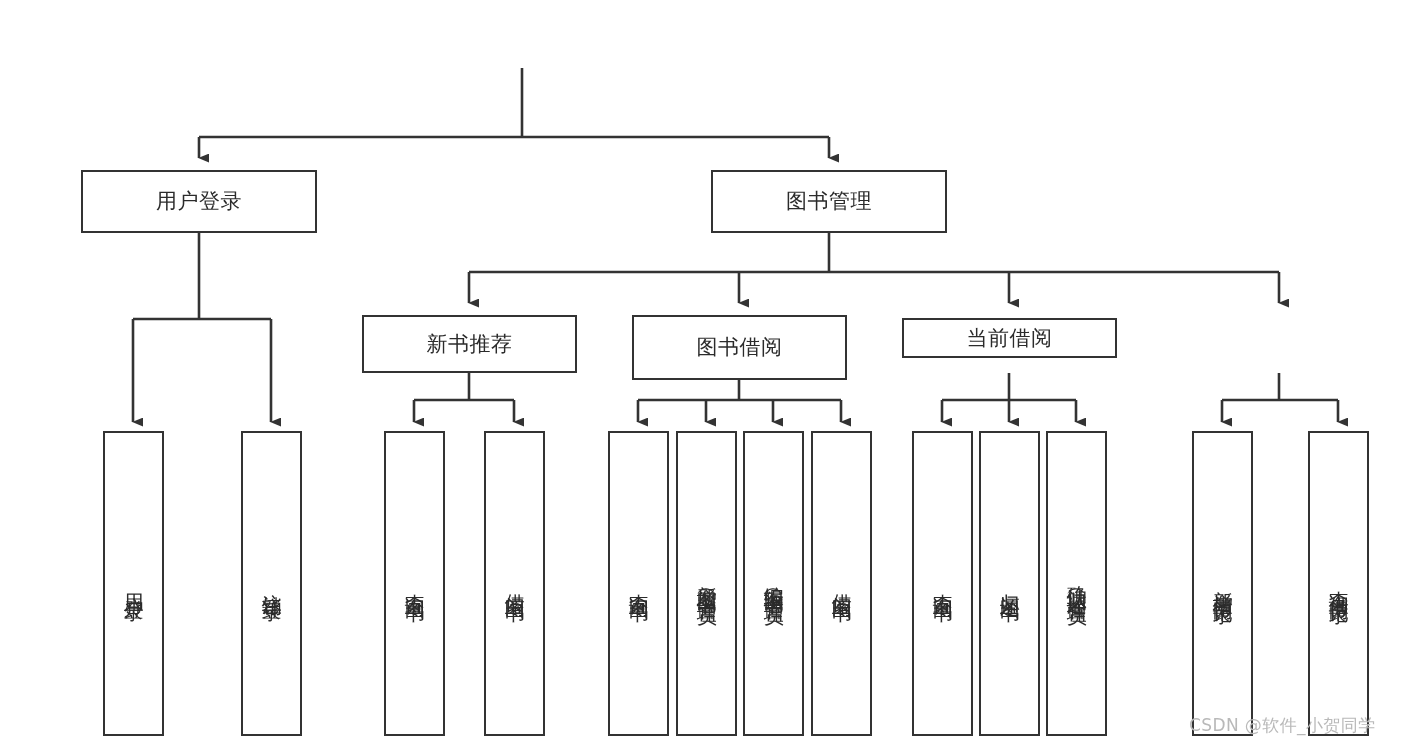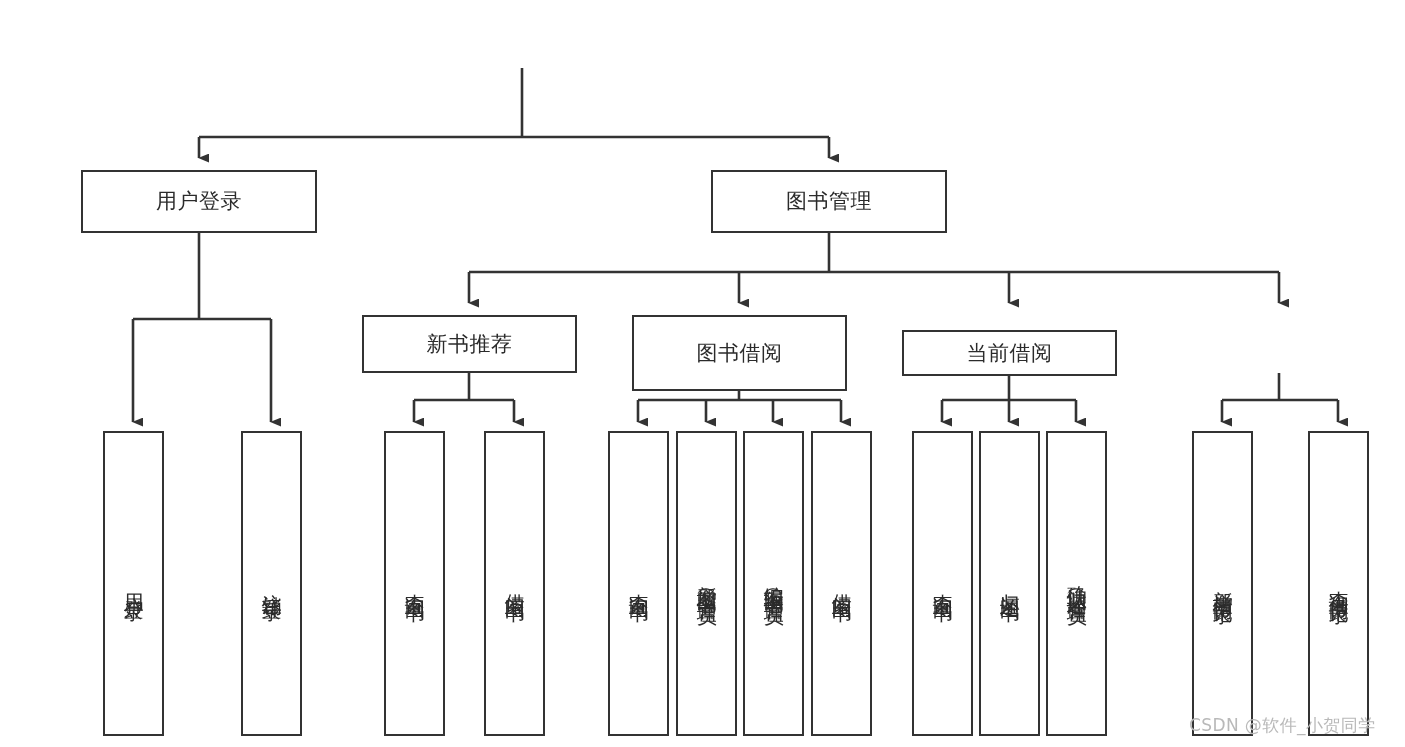--- a/index.html
+++ b/index.html
@@ -122,24 +122,24 @@
   <div class="node" style="left:81px; top:170px; width:236px; height:63px;">
     <span class="label">用户登录</span>
   </div>
   <div class="node" style="left:362px; top:315px; width:215px; height:58px;">
     <span class="label">新书推荐</span>
   </div>
 
   <div class="node" style="left:711px; top:170px; width:236px; height:63px;">
     <span class="label">图书管理</span>
   </div>
-  <div class="node" style="left:632px; top:315px; width:215px; height:76px;">
+  <div class="node" style="left:632px; top:315px; width:215px; height:65px;">
     <span class="label">图书借阅</span>
   </div>
-  <div class="node" style="left:902px; top:330px; width:215px; height:46px;">
+  <div class="node" style="left:902px; top:318px; width:215px; height:40px;">
     <span class="label">当前借阅</span>
   </div>
 
   <div class="node vertical" style="left:103px; top:431px; width:61px; height:305px;">
     <span class="label">用户登录</span>
   </div>
   <div class="node vertical" style="left:241px; top:431px; width:61px; height:305px;">
     <span class="label">注销登录</span>
   </div>
 

